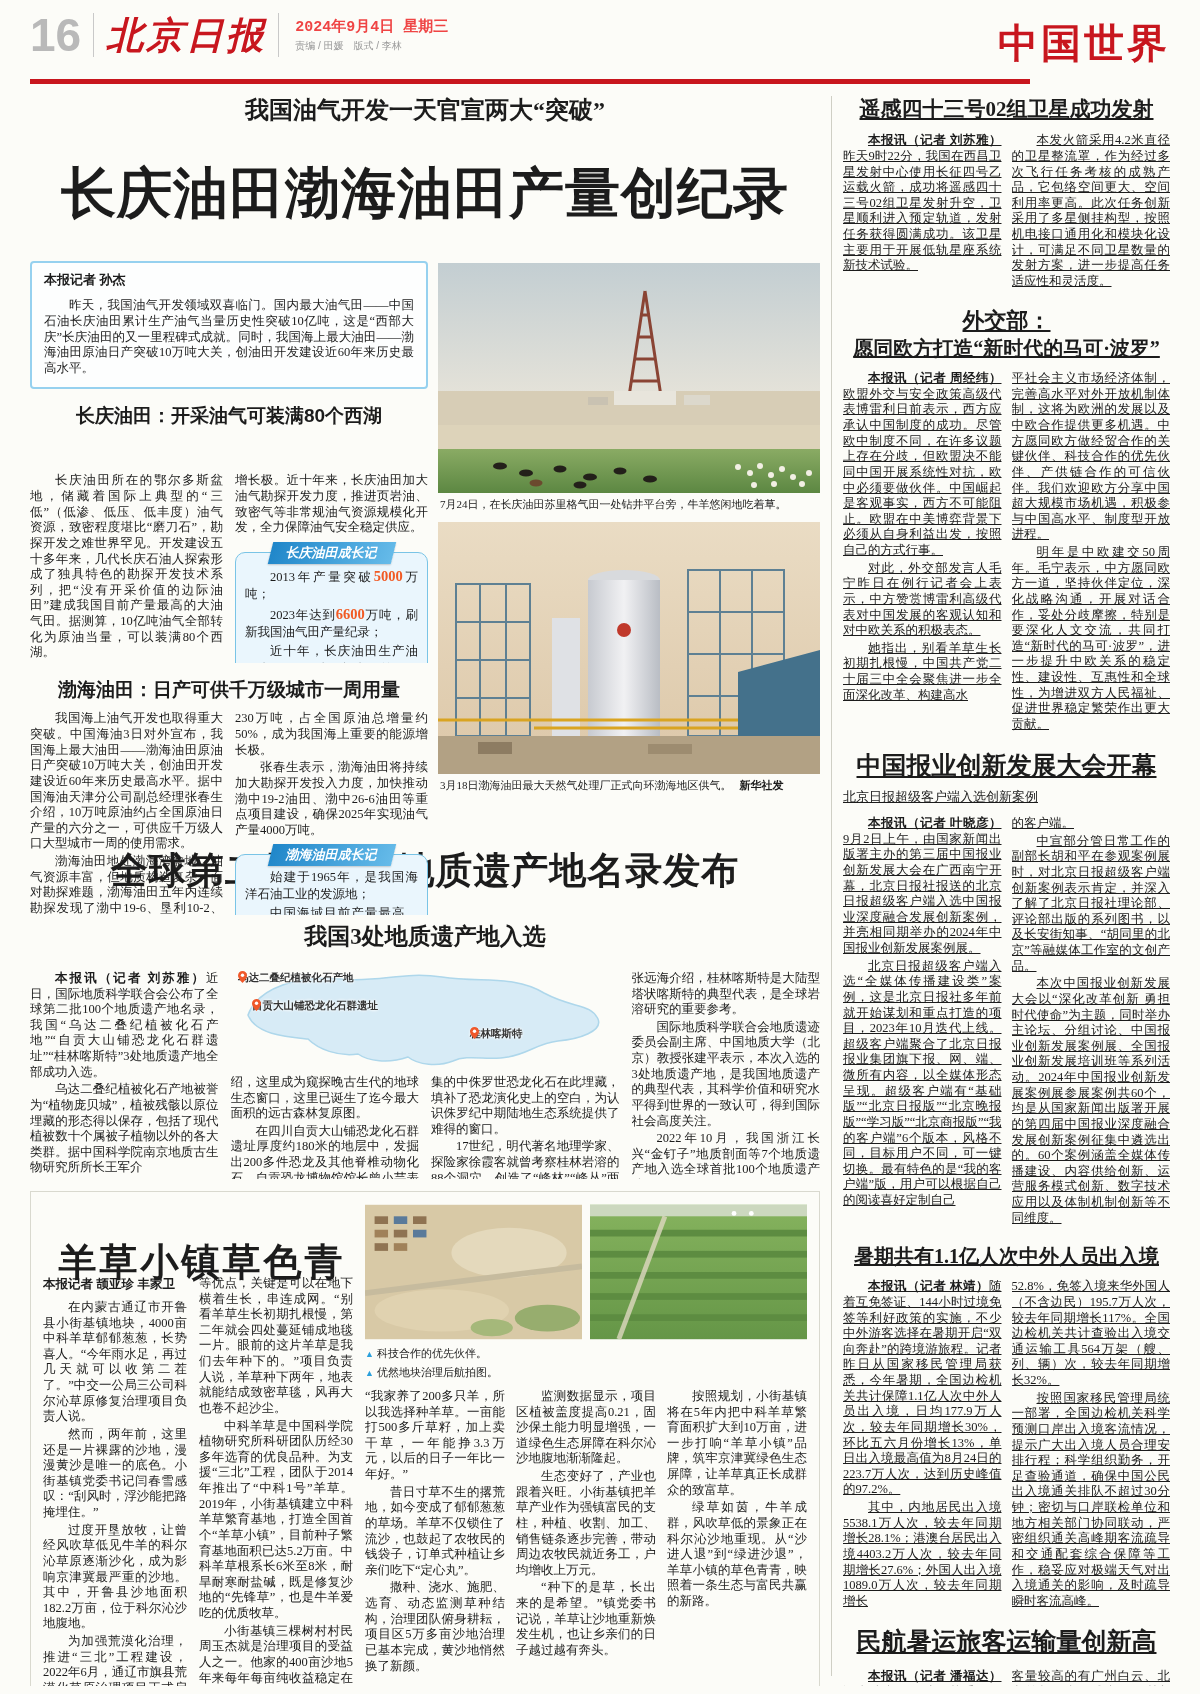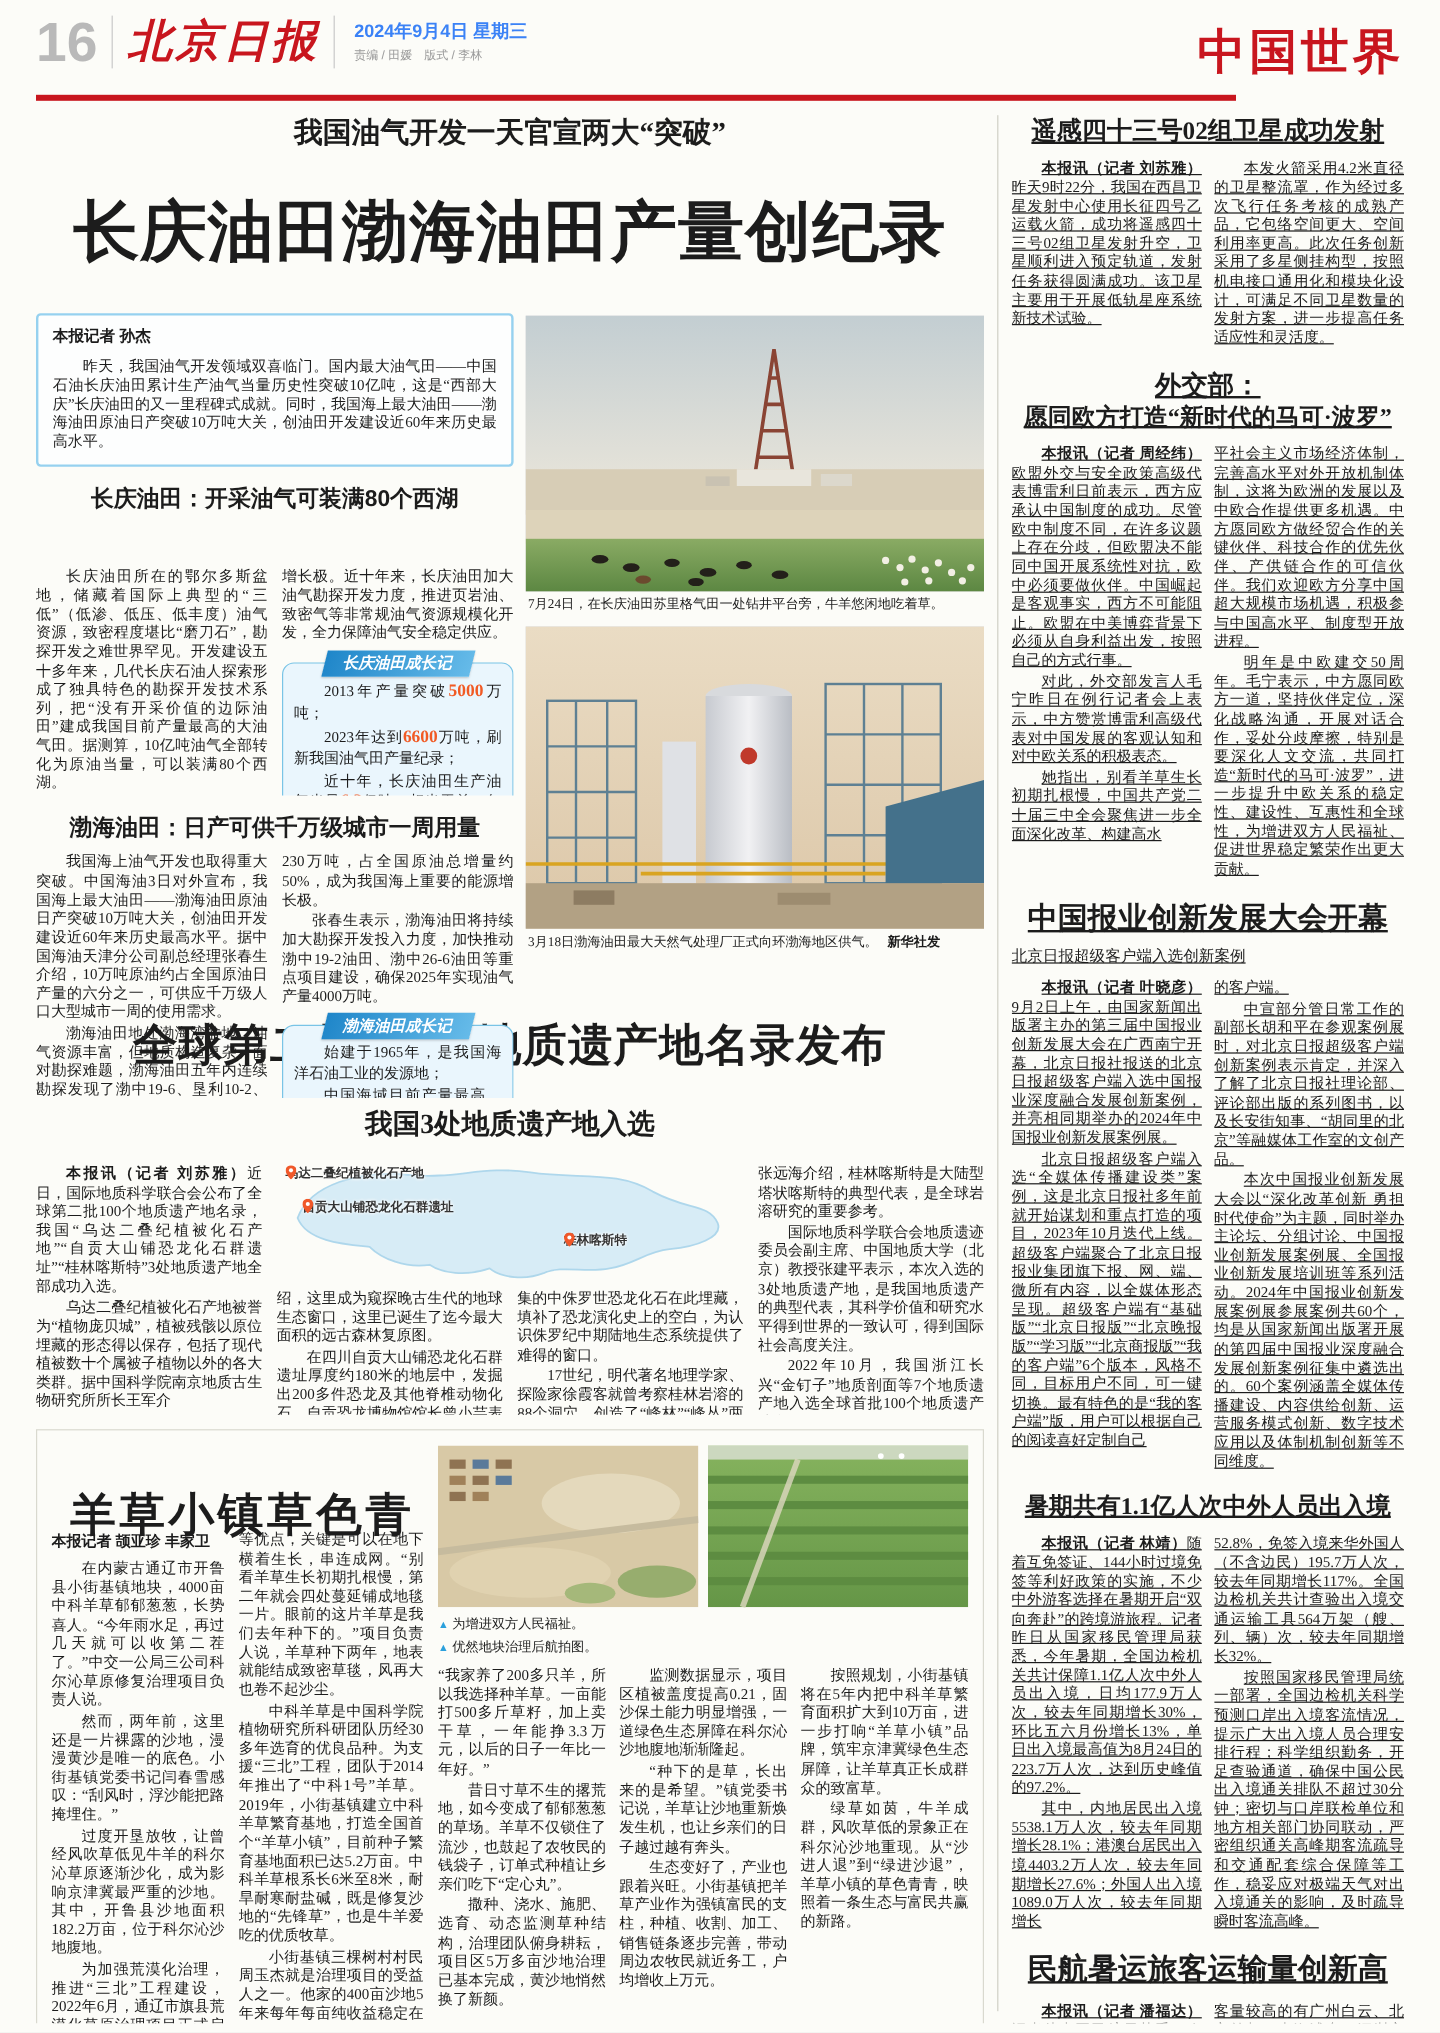--- a/index.html
+++ b/index.html
@@ -7,21 +7,21 @@
   .page{position:relative;width:1200px;height:1694px;background:#fcfcf8;margin:0 auto;
         font-family:"Liberation Serif","DejaVu Serif",serif;color:#1c1c1c;overflow:hidden;padding-left:48px;}
 
   
   .page-header{position:absolute;left:30px;top:12px;width:1140px;height:72px;}
   .ph-left{display:flex;align-items:center;gap:12px;}
   .page-num{font-family:"Liberation Sans","DejaVu Sans",sans-serif;font-size:46px;font-weight:bold;color:#b9b9b9;line-height:1;}
   .vline{width:1px;height:44px;background:#c9c9c9;display:inline-block;}
   .masthead{font-size:37px;font-weight:bold;font-style:italic;color:#c8161e;letter-spacing:3px;line-height:1;}
   .date-block{padding-left:4px;}
-  .date{font-family:Liberation Sans, sans-serif;font-size:15px;font-weight:bold;color:#3b82f6;}
+  .date{font-family:Liberation Mono, monospace;font-size:15px;font-weight:bold;color:#ef4444;}
   .editors{font-family:"Liberation Sans",sans-serif;font-size:10px;color:#999;margin-top:3px;}
   .section-label{position:absolute;right:0;top:4px;font-size:40px;font-weight:bold;color:#c8161e;letter-spacing:3px;text-align:center;}
   .red-rule{position:absolute;left:0;bottom:0;width:1000px;height:5px;background:#c8161e;}
 
   
   .left-zone{position:absolute;left:30px;top:92px;width:790px;height:1594px;overflow:hidden;}
   .zone-divider{position:absolute;left:831px;top:96px;width:1px;height:1580px;background:#cfcfc5;}
   .right-zone{position:absolute;left:843px;top:96px;width:327px;height:1590px;overflow:hidden;}
 
   
@@ -366,35 +366,35 @@
               <rect y="70" width="226" height="7"></rect>
                 <rect y="92" width="226" height="7"></rect>
                 <rect y="114" width="226" height="7"></rect>
             </g>
             <path d="M30,140 L78,12" stroke="#dfd8c0" stroke-width="5" fill="none" opacity="0.8"></path>
             <circle cx="150" cy="9" r="2.5" fill="#fff"></circle>
               <circle cx="168" cy="9" r="2.5" fill="#fff"></circle>
           </svg>
         </div>
         <div class="cap-line">
-          <span class="tri">▲</span><span>为增进双方人民福祉。</span>
+          <span class="tri">▲</span><span>科技合作的优先伙伴。</span>
         </div>
         <div class="cap-line">
           <span class="tri">▲</span><span>优然地块治理后航拍图。</span>
         </div>
         <div class="g-subcols">
           <div class="col">
               <p class="para ni">“我家养了200多只羊，所以我选择种羊草。一亩能打500多斤草籽，加上卖干草，一年能挣3.3万元，以后的日子一年比一年好。”</p>
               <p class="para">昔日寸草不生的撂荒地，如今变成了郁郁葱葱的草场。羊草不仅锁住了流沙，也鼓起了农牧民的钱袋子，订单式种植让乡亲们吃下“定心丸”。</p>
               <p class="para">撒种、浇水、施肥、选育、动态监测草种结构，治理团队俯身耕耘，项目区5万多亩沙地治理已基本完成，黄沙地悄然换了新颜。</p>
             </div>
           <div class="col">
               <p class="para">监测数据显示，项目区植被盖度提高0.21，固沙保土能力明显增强，一道绿色生态屏障在科尔沁沙地腹地渐渐隆起。</p>
+              <p class="para">生态变好了，产业也跟着兴旺。小街基镇把羊草产业作为强镇富民的支柱，种植、收割、加工、销售链条逐步完善，带动周边农牧民就近务工，户均增收上万元。</p>
               <p class="para">“种下的是草，长出来的是希望。”镇党委书记说，羊草让沙地重新焕发生机，也让乡亲们的日子越过越有奔头。</p>
-              <p class="para">生态变好了，产业也跟着兴旺。小街基镇把羊草产业作为强镇富民的支柱，种植、收割、加工、销售链条逐步完善，带动周边农牧民就近务工，户均增收上万元。</p>
             </div>
           <div class="col">
               <p class="para">按照规划，小街基镇将在5年内把中科羊草繁育面积扩大到10万亩，进一步打响“羊草小镇”品牌，筑牢京津冀绿色生态屏障，让羊草真正长成群众的致富草。</p>
               <p class="para">绿草如茵，牛羊成群，风吹草低的景象正在科尔沁沙地重现。从“沙进人退”到“绿进沙退”，羊草小镇的草色青青，映照着一条生态与富民共赢的新路。</p>
             </div>
         </div>
       </div>
     </section>
   </div>
 

